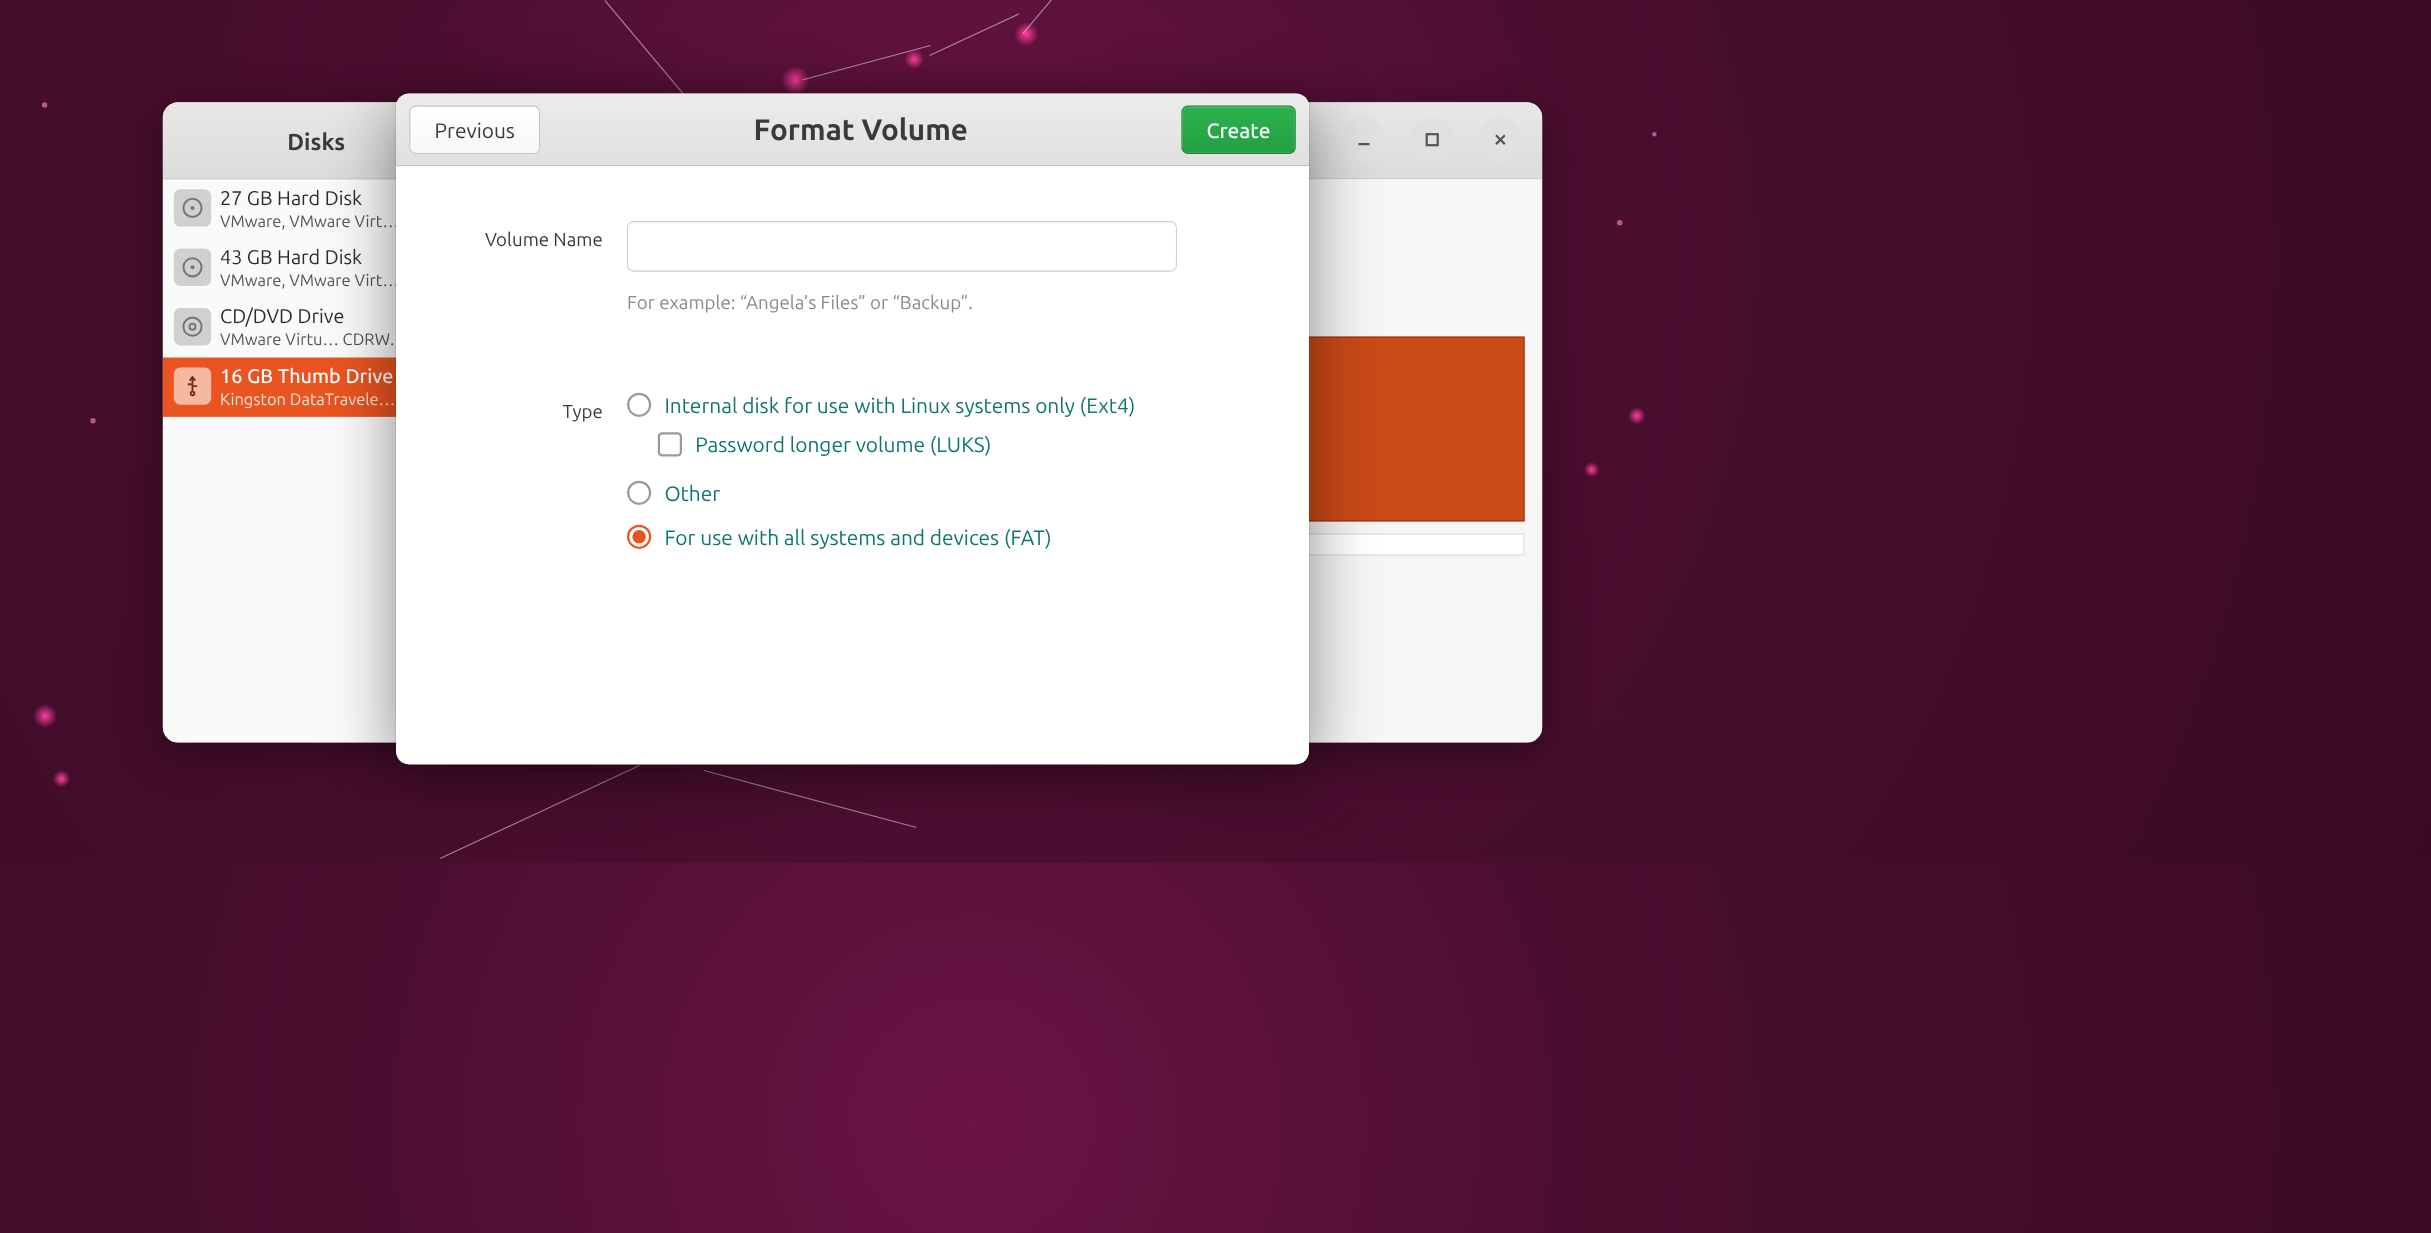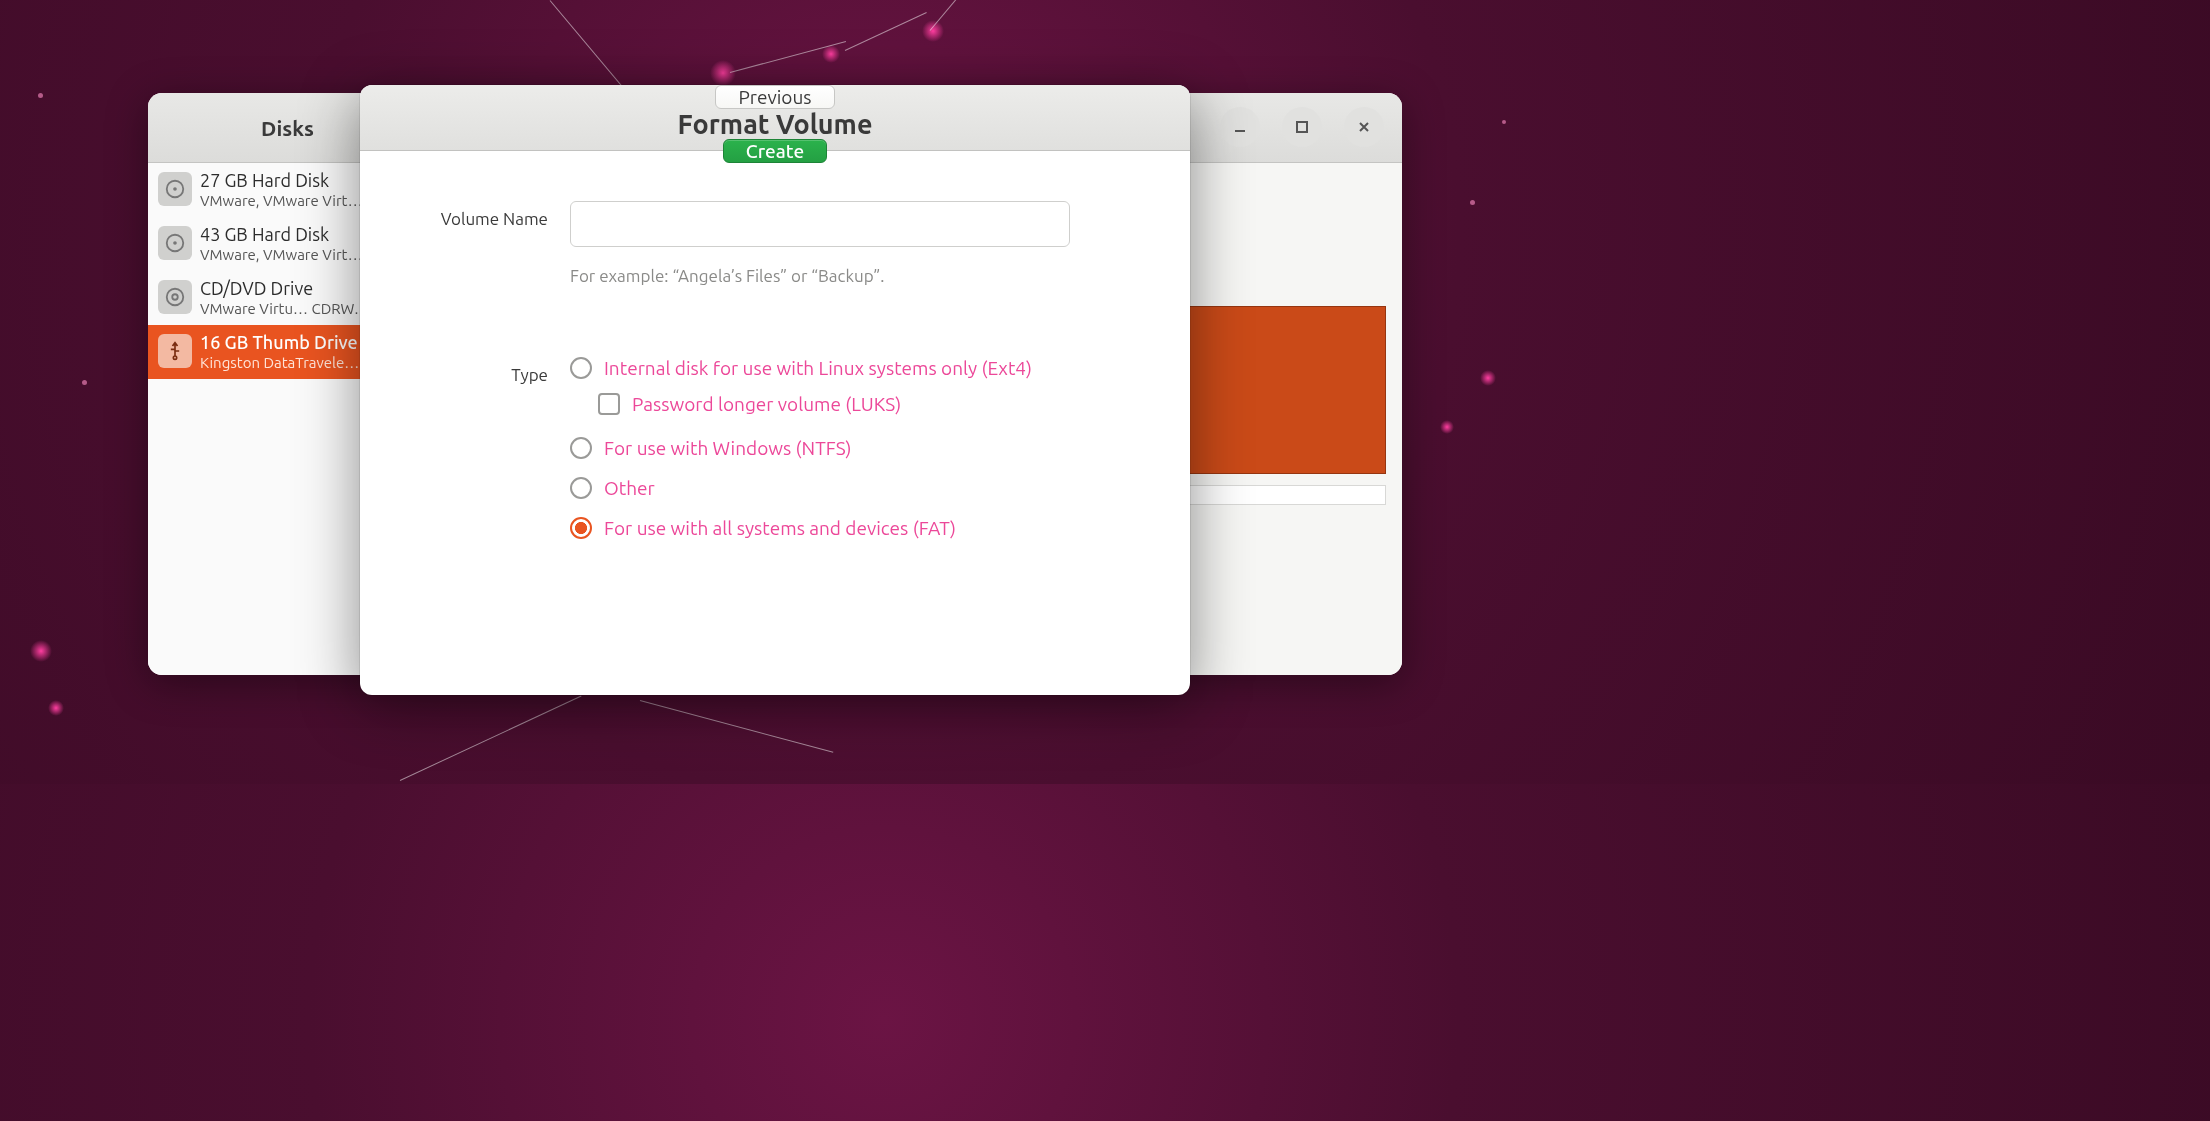--- a/index.html
+++ b/index.html
@@ -114,21 +114,20 @@
     box-shadow: 0 10px 60px rgba(0,0,0,.45), 0 0 0 1px rgba(0,0,0,.08);
     overflow:hidden;
     display:flex; flex-direction:column;
   }
   .modal-header {
     height:66px;
     background:linear-gradient(#ececea,#e0e0de);
     border-bottom:1px solid #c2c2c0;
     display:flex; align-items:center; justify-content:space-between;
     padding:0 12px;
-    flex-direction:column;
   }
   .btn {
     height:44px; padding:0 22px;
     border:1px solid #c7c7c5;
     border-radius:6px;
     background:linear-gradient(#fff,#f7f7f5);
     font-size:19px; color:#3a3a3a;
     cursor:pointer;
     display:flex;align-items:center;
   }
@@ -160,21 +159,21 @@
     background:#d2d2d0; position:relative; cursor:pointer;
   }
   .switch::after {
     content:''; position:absolute; left:3px; top:3px;
     width:28px; height:28px; border-radius:50%; background:#fff;
     box-shadow:0 1px 2px rgba(0,0,0,.3);
   }
   .radio-group { display:flex; flex-direction:column; gap:18px; }
   .radio-item, .check-item {
     display:flex; align-items:center; gap:12px;
-    font-size:19px; color:#ec4899; cursor:pointer;
+    font-size:19px; color:#0f766e; cursor:pointer;
   }
   .check-item { margin-left:28px; margin-top:-4px; margin-bottom:4px;}
   .radio {
     width:22px; height:22px; border-radius:50%;
     border:2px solid #9a9a98; background:#fff;
     flex:none;
   }
   .radio.checked { border-color:#e95420; background: radial-gradient(circle,#e95420 0 45%,#fff 50% 100%); }
   .checkbox {
     width:22px; height:22px; border-radius:4px;
@@ -311,24 +310,20 @@
         <label class="radio-item">
           <span class="radio"></span>
           <span>Internal disk for use with Linux systems only (Ext4)</span>
         </label>
         <label class="check-item">
           <span class="checkbox"></span>
           <span>Password longer volume (LUKS)</span>
         </label>
         <label class="radio-item">
           <span class="radio"></span>
-          <span>For use with Windows (NTFS)</span>
-        </label>
-        <label class="radio-item">
-          <span class="radio"></span>
           <span>Other</span>
         </label>
         <label class="radio-item">
           <span class="radio checked"></span>
           <span>For use with all systems and devices (FAT)</span>
         </label>
       </div>
     </div>
 
   </div>

